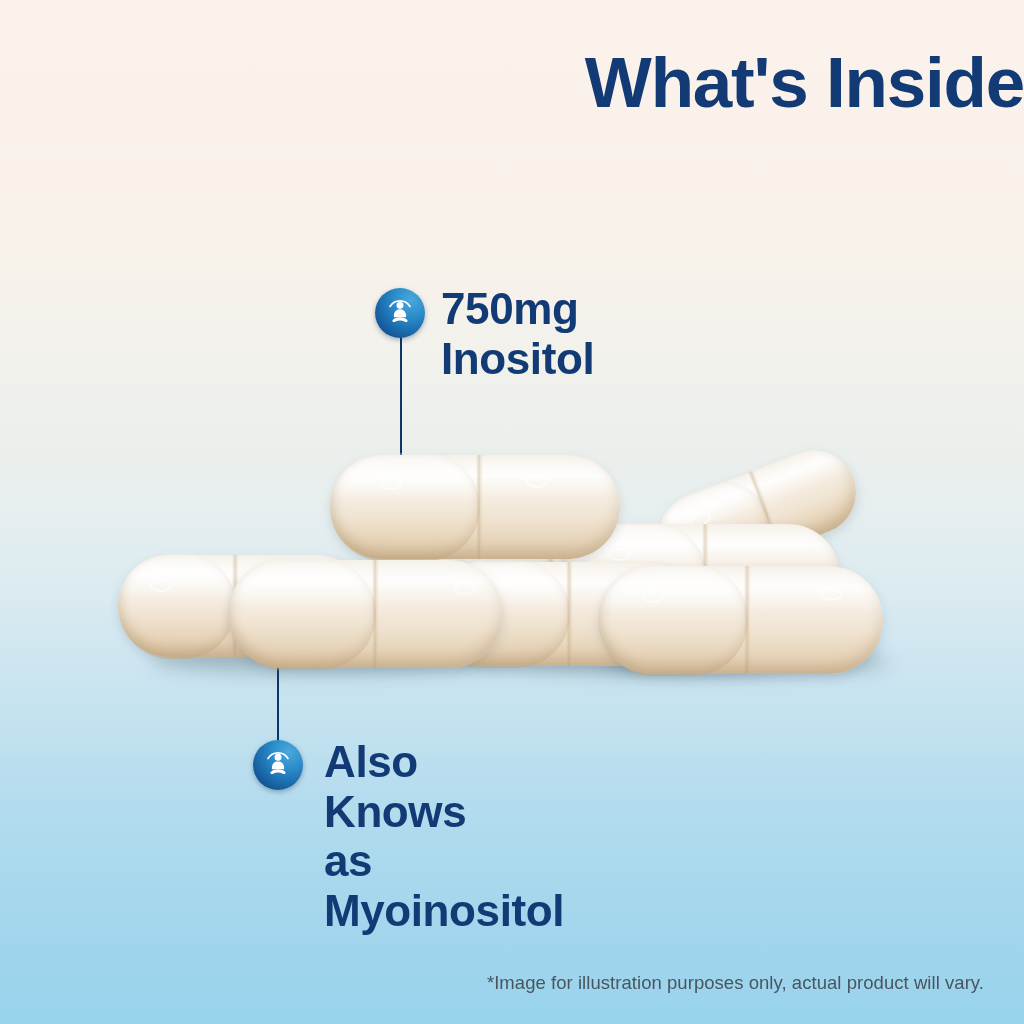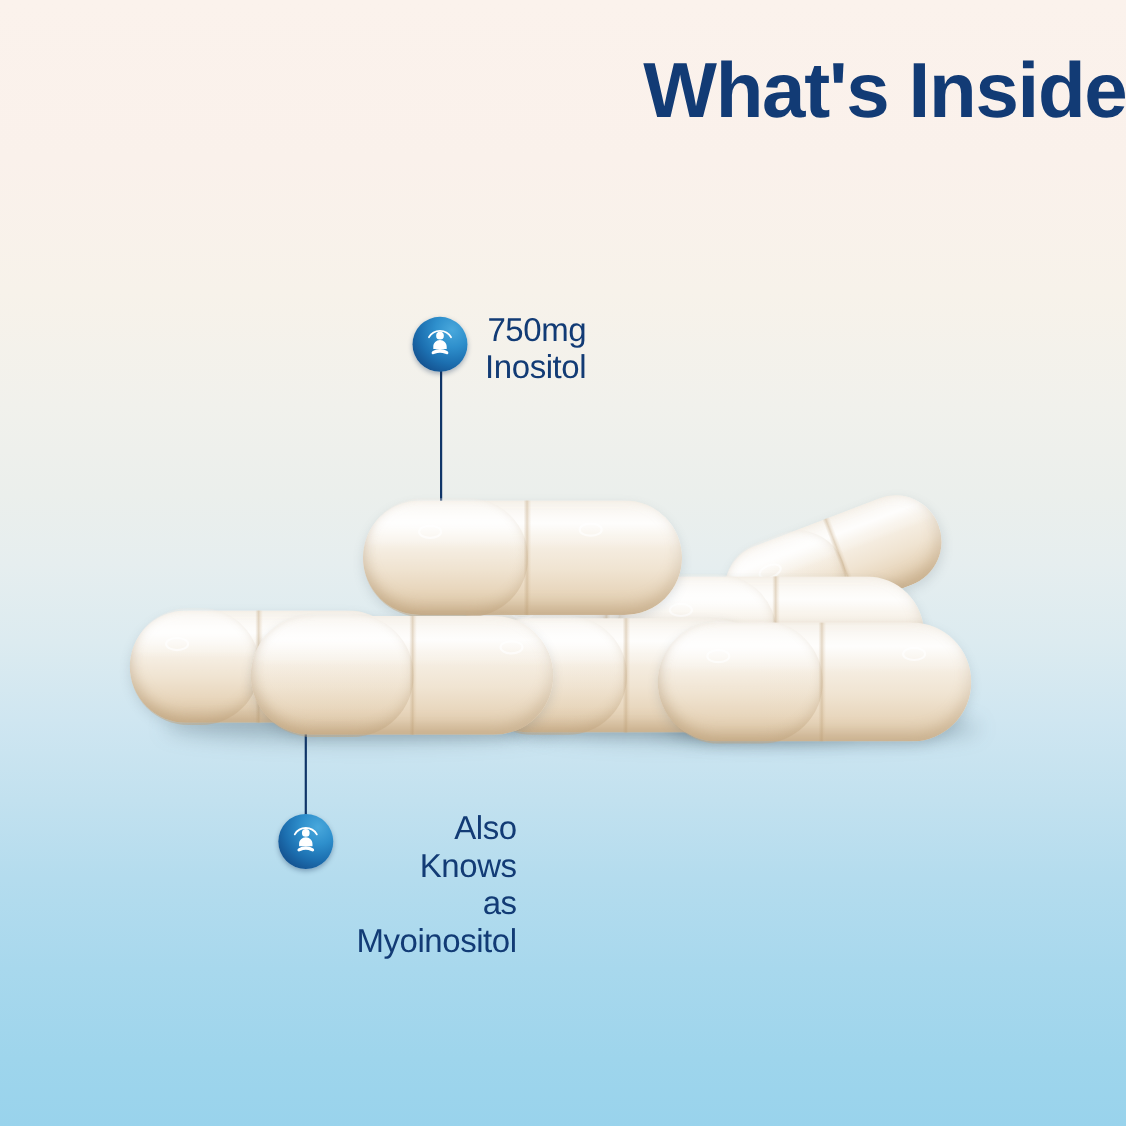--- a/index.html
+++ b/index.html
@@ -133,28 +133,27 @@
 
   .leader {
     position:absolute;
     width:2px;
     background:#0f3568;
     z-index:2;
   }
 
   .callout-text {
     position:absolute;
-    font-size:30px;
-    font-weight:normal;
+    font-size:44px;
+    font-weight:bold;
     color:#123b75;
     line-height:1.13;
     letter-spacing:-0.4px;
     white-space:pre-line;
     z-index:3;
-    text-align:right;
   }
 
   
   #footnote {
     position:absolute;
     right:40px; top:972px;
     font-size:18.5px;
     color:#4a5560;
     letter-spacing:0.05px;
   }
@@ -250,14 +249,15 @@
         <path d="M16 12.2c-3.4 0-6.1 2.7-6.1 6.1v2.0h12.2v-2.0c0-3.4-2.7-6.1-6.1-6.1z" fill="#ffffff"></path>
         <path d="M6.0 9.5a11.6 11.6 0 0 1 20.0 0" fill="none" stroke="#ffffff" stroke-width="1.7" stroke-linecap="round"></path>
         <path d="M16 20.3c-2.6 0-4.6 0.7-6.4 1.9-1.1 0.7-1.5 1.6-1.0 2.3 0.5 0.7 1.5 0.7 2.6 0.2 1.6-0.7 3.1-1.1 4.8-1.1s3.2 0.4 4.8 1.1c1.1 0.5 2.1 0.5 2.6-0.2 0.5-0.7 0.1-1.6-1.0-2.3-1.8-1.2-3.8-1.9-6.4-1.9z" fill="#ffffff"></path>
       </svg>
     </div>
 
     <div class="callout-text" style="left:324px; top:737px;">Also Knows
 as Myoinositol</div>
   </div>
 
+  <div id="footnote">*Image for illustration purposes only, actual product will vary.</div>
 
 </div>
 
 </body></html>

